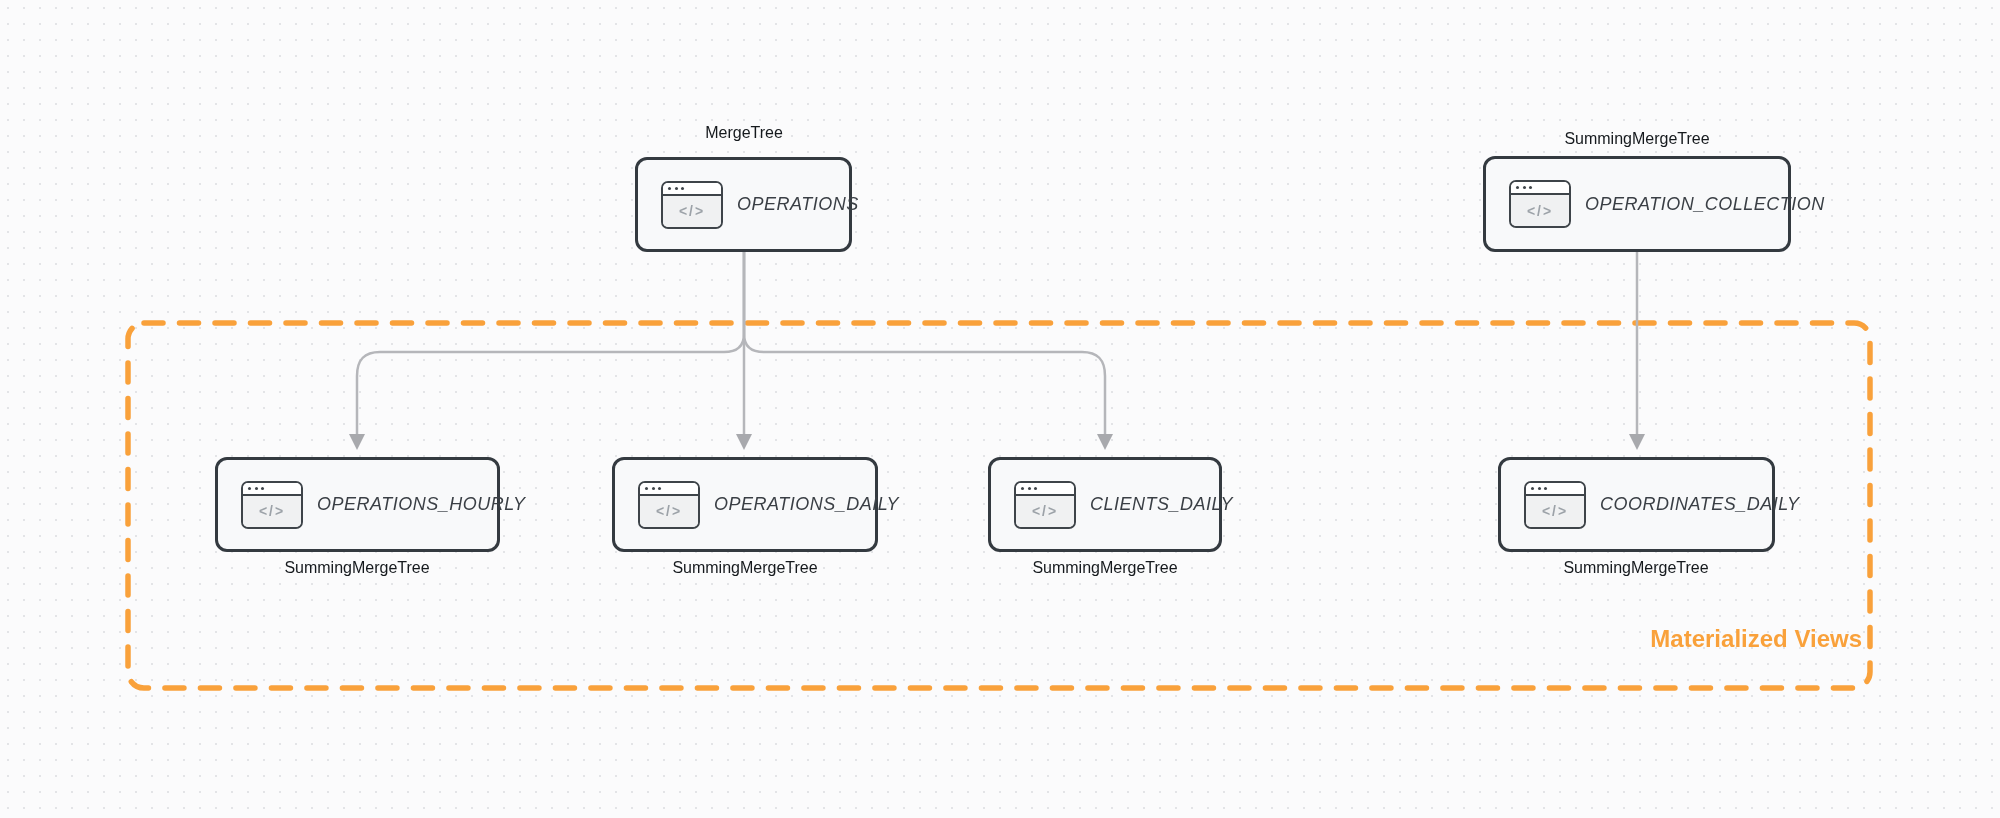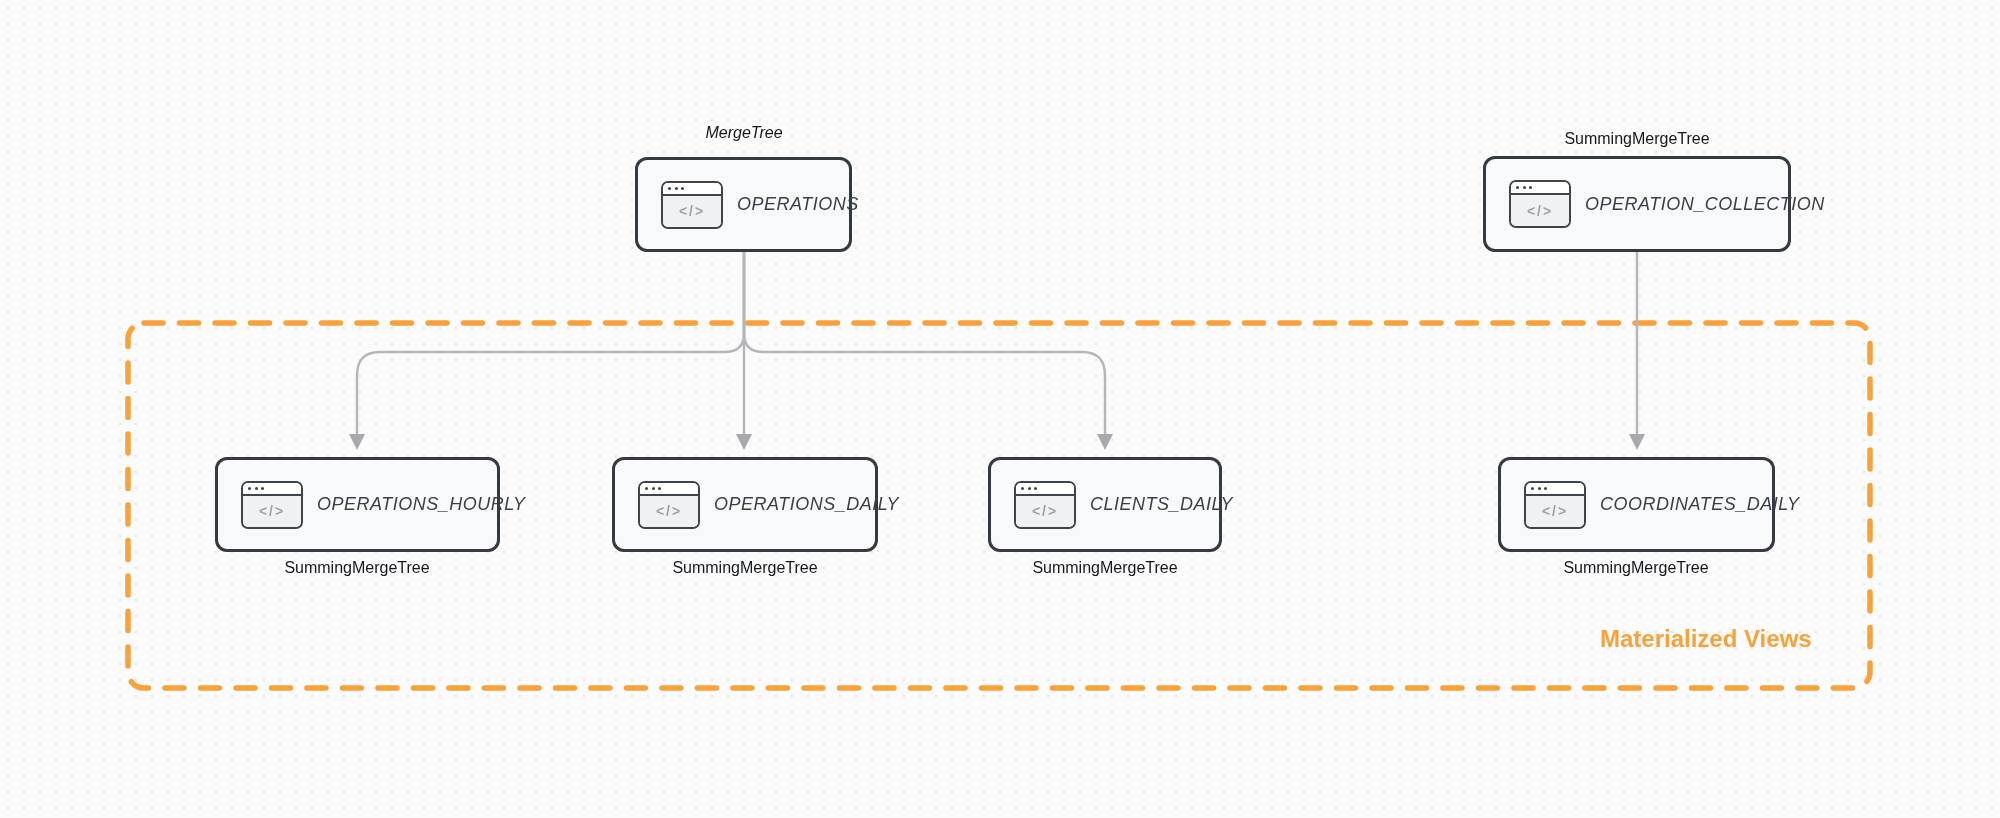--- a/index.html
+++ b/index.html
@@ -32,21 +32,21 @@
   .win-head .d{display:block;width:3px;height:3px;border-radius:50%;background:#3e4449;}
   .win-body{
     flex:1;background:#f0f1f2;display:flex;align-items:center;justify-content:center;
     color:#9ca2a8;font-weight:bold;font-size:14px;letter-spacing:2px;
   }
   .engine-label{
     position:absolute;font-size:16px;font-weight:500;color:#15191d;
     text-align:center;white-space:nowrap;
   }
   .mv-label{
-    position:absolute;left:1600px;top:625px;width:262px;text-align:left;
+    position:absolute;left:1600px;top:625px;width:262px;text-align:right;
     font-size:24px;font-weight:600;color:#f9a13b;white-space:nowrap;
   }
 </style>
 </head>
 <body>
 
 <div class="stage">
 
   <svg class="wires" viewBox="0 0 2000 818">
 
@@ -58,21 +58,21 @@
     <path d="M 744 252 L 744 435" fill="none" stroke="#b5b6ba" stroke-width="2.5"></path>
     <polygon points="736,434 752,434 744,450" fill="#a8a9ad"></polygon>
 
     <path d="M 744 252 L 744 334 C 744 346 751 352 764 352 L 1082 352 C 1098 352 1105 360 1105 376 L 1105 435" fill="none" stroke="#b5b6ba" stroke-width="2.5"></path>
     <polygon points="1097,434 1113,434 1105,450" fill="#a8a9ad"></polygon>
 
     <path d="M 1637 252 L 1637 435" fill="none" stroke="#b5b6ba" stroke-width="2.5"></path>
     <polygon points="1629,434 1645,434 1637,450" fill="#a8a9ad"></polygon>
   </svg>
 
-  <div class="engine-label" style="left:644px;top:124px;width:200px;font-style:italic;">MergeTree</div>
+  <div class="engine-label" style="left:644px;top:124px;width:200px;">MergeTree</div>
   <div class="engine-label" style="left:1487px;top:130px;width:300px;">SummingMergeTree</div>
 
   <div class="node" style="left:635px;top:157px;width:217px;height:95px;">
     <div class="win">
       <div class="win-head">
         <i class="d"></i>
           <i class="d"></i>
           <i class="d"></i>
       </div>
       <div class="win-body">&lt;/&gt;</div>

